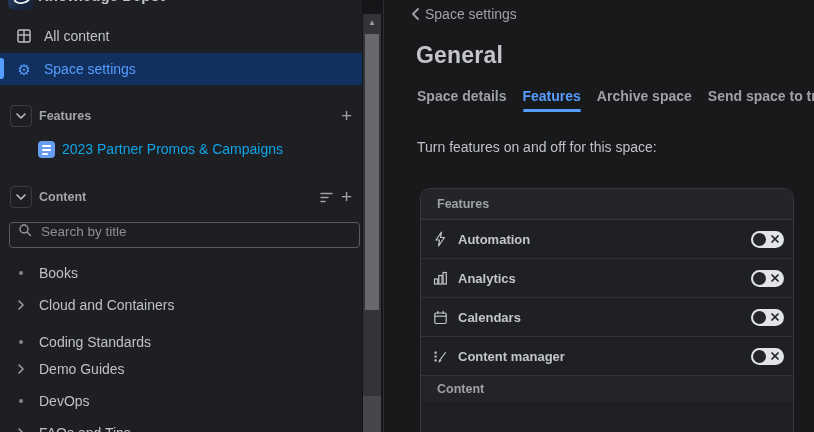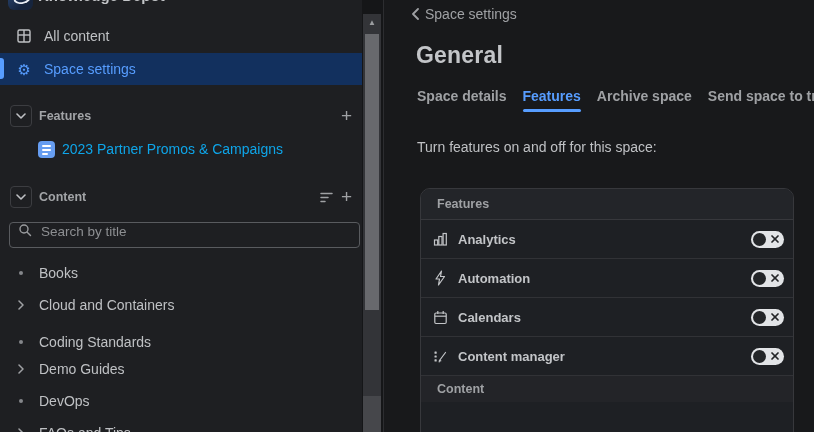--- a/index.html
+++ b/index.html
@@ -245,20 +245,40 @@
   </div>
 
   <div class="abs desc" style="left:33px;top:139px;">Turn features on and off for this space:</div>
 
   <div class="abs panel" style="left:36px;top:188px;">
     <div class="panel-header">Features</div>
 
 
     <div class="feat-row">
       <span class="feat-ic">
+        <svg width="12" height="16" viewBox="0 0 12 16">
+            <path d="M7.5 1 L2 9 H5.5 L4.5 15 L10.5 6.5 H6.5 Z" fill="none" stroke="#c3c5c8" stroke-width="1.2" stroke-linejoin="round"></path>
+          </svg>
+      </span>
+      <span class="feat-label">Automation</span>
+      <span class="toggle off">
+        <span class="knob"></span>
+        <span class="mark">
+          <svg width="8" height="8" viewBox="0 0 8 8">
+              <g stroke="#232528" stroke-width="1.7" stroke-linecap="round">
+                <line x1="1" y1="1" x2="7" y2="7"></line>
+                <line x1="7" y1="1" x2="1" y2="7"></line>
+              </g>
+            </svg>
+        </span>
+      </span>
+    </div>
+
+    <div class="feat-row">
+      <span class="feat-ic">
         <svg width="15" height="14" viewBox="0 0 15 14">
             <g fill="none" stroke="#c3c5c8" stroke-width="1.2">
               <rect x="1.5" y="8" width="3.2" height="5"></rect>
               <rect x="5.8" y="4.5" width="3.2" height="8.5"></rect>
               <rect x="10.1" y="1.5" width="3.2" height="11.5"></rect>
             </g>
           </svg>
       </span>
       <span class="feat-label">Analytics</span>
       <span class="toggle off">
@@ -269,40 +289,20 @@
                 <line x1="1" y1="1" x2="7" y2="7"></line>
                 <line x1="7" y1="1" x2="1" y2="7"></line>
               </g>
             </svg>
         </span>
       </span>
     </div>
 
     <div class="feat-row">
       <span class="feat-ic">
-        <svg width="12" height="16" viewBox="0 0 12 16">
-            <path d="M7.5 1 L2 9 H5.5 L4.5 15 L10.5 6.5 H6.5 Z" fill="none" stroke="#c3c5c8" stroke-width="1.2" stroke-linejoin="round"></path>
-          </svg>
-      </span>
-      <span class="feat-label">Automation</span>
-      <span class="toggle off">
-        <span class="knob"></span>
-        <span class="mark">
-          <svg width="8" height="8" viewBox="0 0 8 8">
-              <g stroke="#232528" stroke-width="1.7" stroke-linecap="round">
-                <line x1="1" y1="1" x2="7" y2="7"></line>
-                <line x1="7" y1="1" x2="1" y2="7"></line>
-              </g>
-            </svg>
-        </span>
-      </span>
-    </div>
-
-    <div class="feat-row">
-      <span class="feat-ic">
         <svg width="15" height="15" viewBox="0 0 15 15">
             <g fill="none" stroke="#c3c5c8" stroke-width="1.2">
               <rect x="1.8" y="3" width="11.4" height="10.5" rx="1.2"></rect>
               <line x1="4.8" y1="1" x2="4.8" y2="4"></line>
               <line x1="10.2" y1="1" x2="10.2" y2="4"></line>
               <line x1="1.8" y1="6.2" x2="13.2" y2="6.2"></line>
             </g>
           </svg>
       </span>
       <span class="feat-label">Calendars</span>

